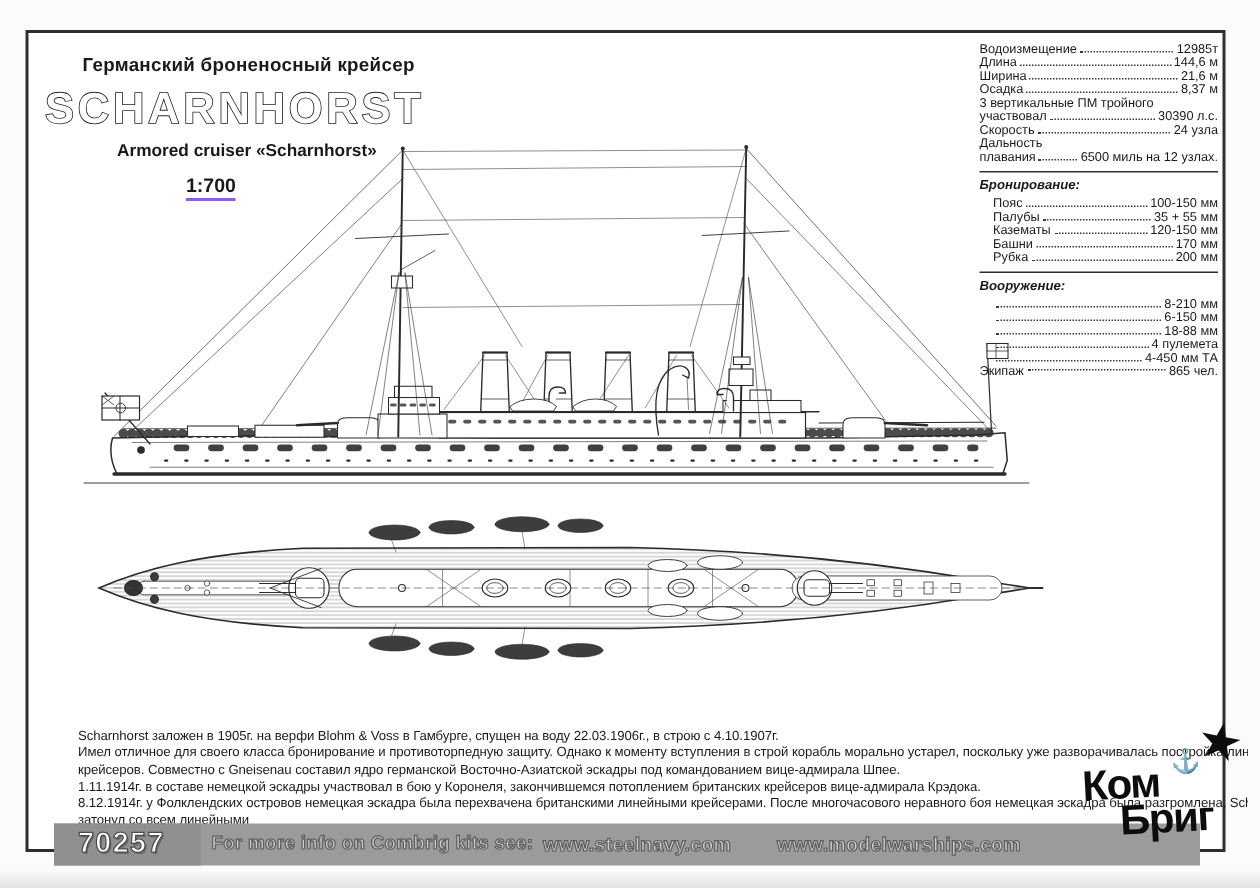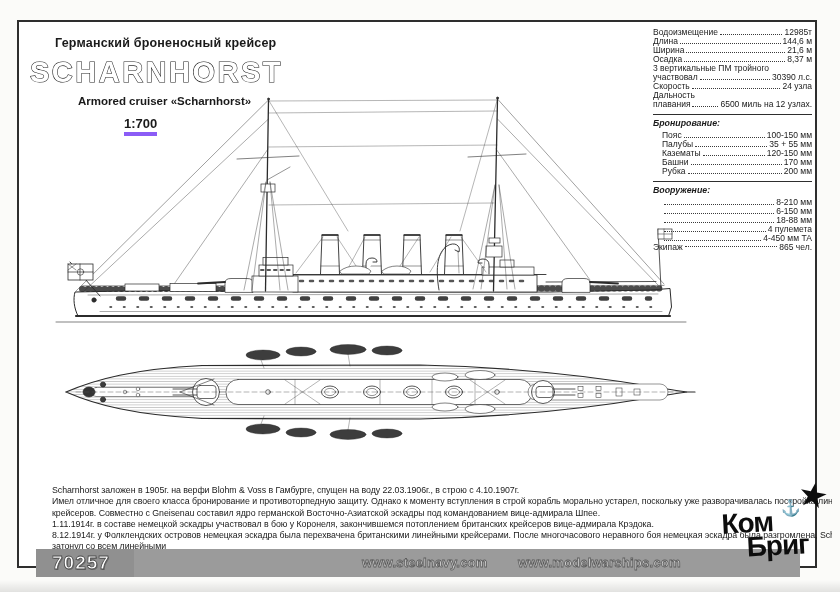--- a/index.html
+++ b/index.html
@@ -8,21 +8,21 @@
   .frame{position:absolute;left:17px;top:20px;width:800px;height:548px;
          border:2px solid #2e2e2e;background:#fff;box-sizing:border-box;}
   .scan-shadow{position:absolute;left:0;right:0;bottom:0;height:12px;
          background:linear-gradient(to bottom,rgba(0,0,0,0),rgba(0,0,0,0.10));}
 
   
   .kind-ru{position:absolute;left:55px;top:36px;font-size:12.5px;font-weight:bold;letter-spacing:0.2px;}
   .title-svg{position:absolute;left:28px;top:52px;}
   .kind-en{position:absolute;left:78px;top:95px;font-size:11.5px;font-weight:bold;}
   .scale{position:absolute;left:124px;top:116px;font-size:13px;font-weight:bold;
-         border-bottom:4px solid #8b5cf6;padding-bottom:1px;}
+         border-bottom:2px solid #8b5cf6;padding-bottom:1px;}
 
   
   .profile-svg{position:absolute;left:30px;top:85px;}
   .plan-svg{position:absolute;left:30px;top:336px;}
 
   
   .specs{position:absolute;left:653px;top:28px;width:159px;font-size:8.5px;line-height:1;}
   .spec-row{display:flex;align-items:baseline;height:9px;white-space:nowrap;}
   .spec-row.flush{padding-left:0 !important;align-items:center;}
   .indent .spec-row{padding-left:9px;}
@@ -379,20 +379,21 @@
       <div class="history-line">Имел отличное для своего класса бронирование и противоторпедную защиту. Однако к моменту вступления в строй корабль морально устарел, поскольку уже разворачивалась постройка линейных</div>
       <div class="history-line">крейсеров. Совместно с Gneisenau составил ядро германской Восточно-Азиатской эскадры под командованием вице-адмирала Шпее.</div>
       <div class="history-line">1.11.1914г. в составе немецкой эскадры участвовал в бою у Коронеля, закончившемся потоплением британских крейсеров вице-адмирала Крэдока.</div>
       <div class="history-line">8.12.1914г. у Фолклендских островов немецкая эскадра была перехвачена британскими линейными крейсерами. После многочасового неравного боя немецкая эскадра была разгромлена, Scharnhorst</div>
       <div class="history-line">затонул со всем линейными</div>
     </div>
 
   <div class="bar">
     <div class="kit-chip"></div>
     <div class="kit-number">70257</div>
+    <div class="bar-text info-label">For more info on Combrig kits see:</div>
     <div class="bar-text link1">www.steelnavy.com</div>
     <div class="bar-text link2">www.modelwarships.com</div>
   </div>
 
   <div class="logo">
     <span class="star-icon">★</span>
     <span class="anchor-icon">⚓</span>
     <div class="logo-line1">Ком</div>
     <div class="logo-line2">Бриг</div>
   </div>

